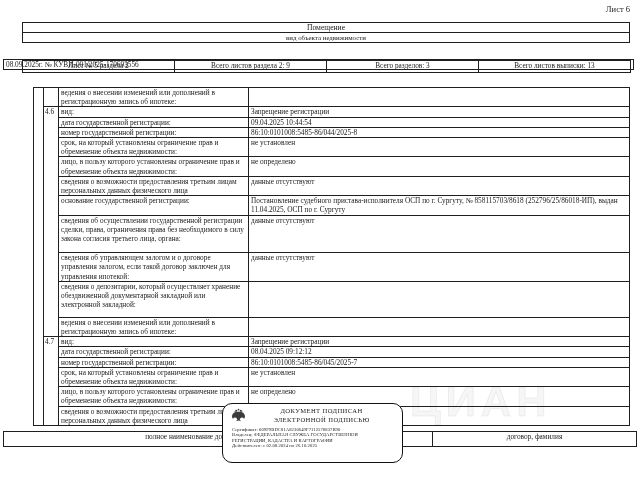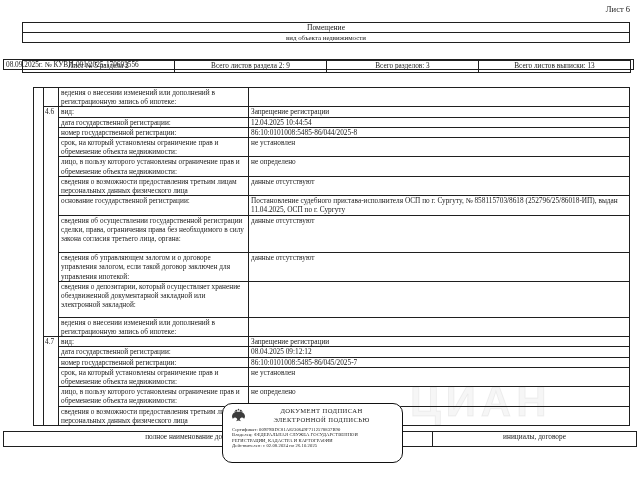--- a/index.html
+++ b/index.html
@@ -119,21 +119,21 @@
         <td class="c-lbl">ведения о внесении изменений или дополнений в регистрационную запись об ипотеке:</td>
         <td class="c-val"></td>
       </tr>
       <tr style="height: 9.4px;">
         <td class="c-num" rowspan="11">4.6</td>
         <td class="c-lbl">вид:</td>
         <td class="c-val">Запрещение регистрации</td>
       </tr>
       <tr style="height: 9.4px;">
         <td class="c-lbl">дата государственной регистрации:</td>
-        <td class="c-val">12.04.2025 10:44:54</td>
+        <td class="c-val">09.04.2025 10:44:54</td>
       </tr>
       <tr style="height: 9.4px;">
         <td class="c-lbl">номер государственной регистрации:</td>
         <td class="c-val">86:10:0101008:5485-86/044/2025-8</td>
       </tr>
       <tr style="height: 18.8px;">
         <td class="c-lbl">срок, на который установлены ограничение прав и обременение объекта недвижимости:</td>
         <td class="c-val">не установлен</td>
       </tr>
       <tr style="height: 18.8px;">
@@ -195,21 +195,21 @@
 <table class="t footer">
   <colgroup>
       <col style="width:387px">
       <col style="width:42px">
       <col>
     </colgroup>
   <tbody>
       <tr>
     <td>полное наименование должности</td>
     <td></td>
-    <td>инициалы, договоре</td>
+    <td>договор, фамилия</td>
   </tr>
 </tbody>
   </table>
 
 <div class="stamp">
   <div class="stamp-head">
     <svg class="emblem" viewBox="0 0 20 20">
       <g fill="#3c3c3c">
         <circle cx="10" cy="2.2" r="1.1"></circle>
         <circle cx="7" cy="3.6" r="1.4"></circle>

